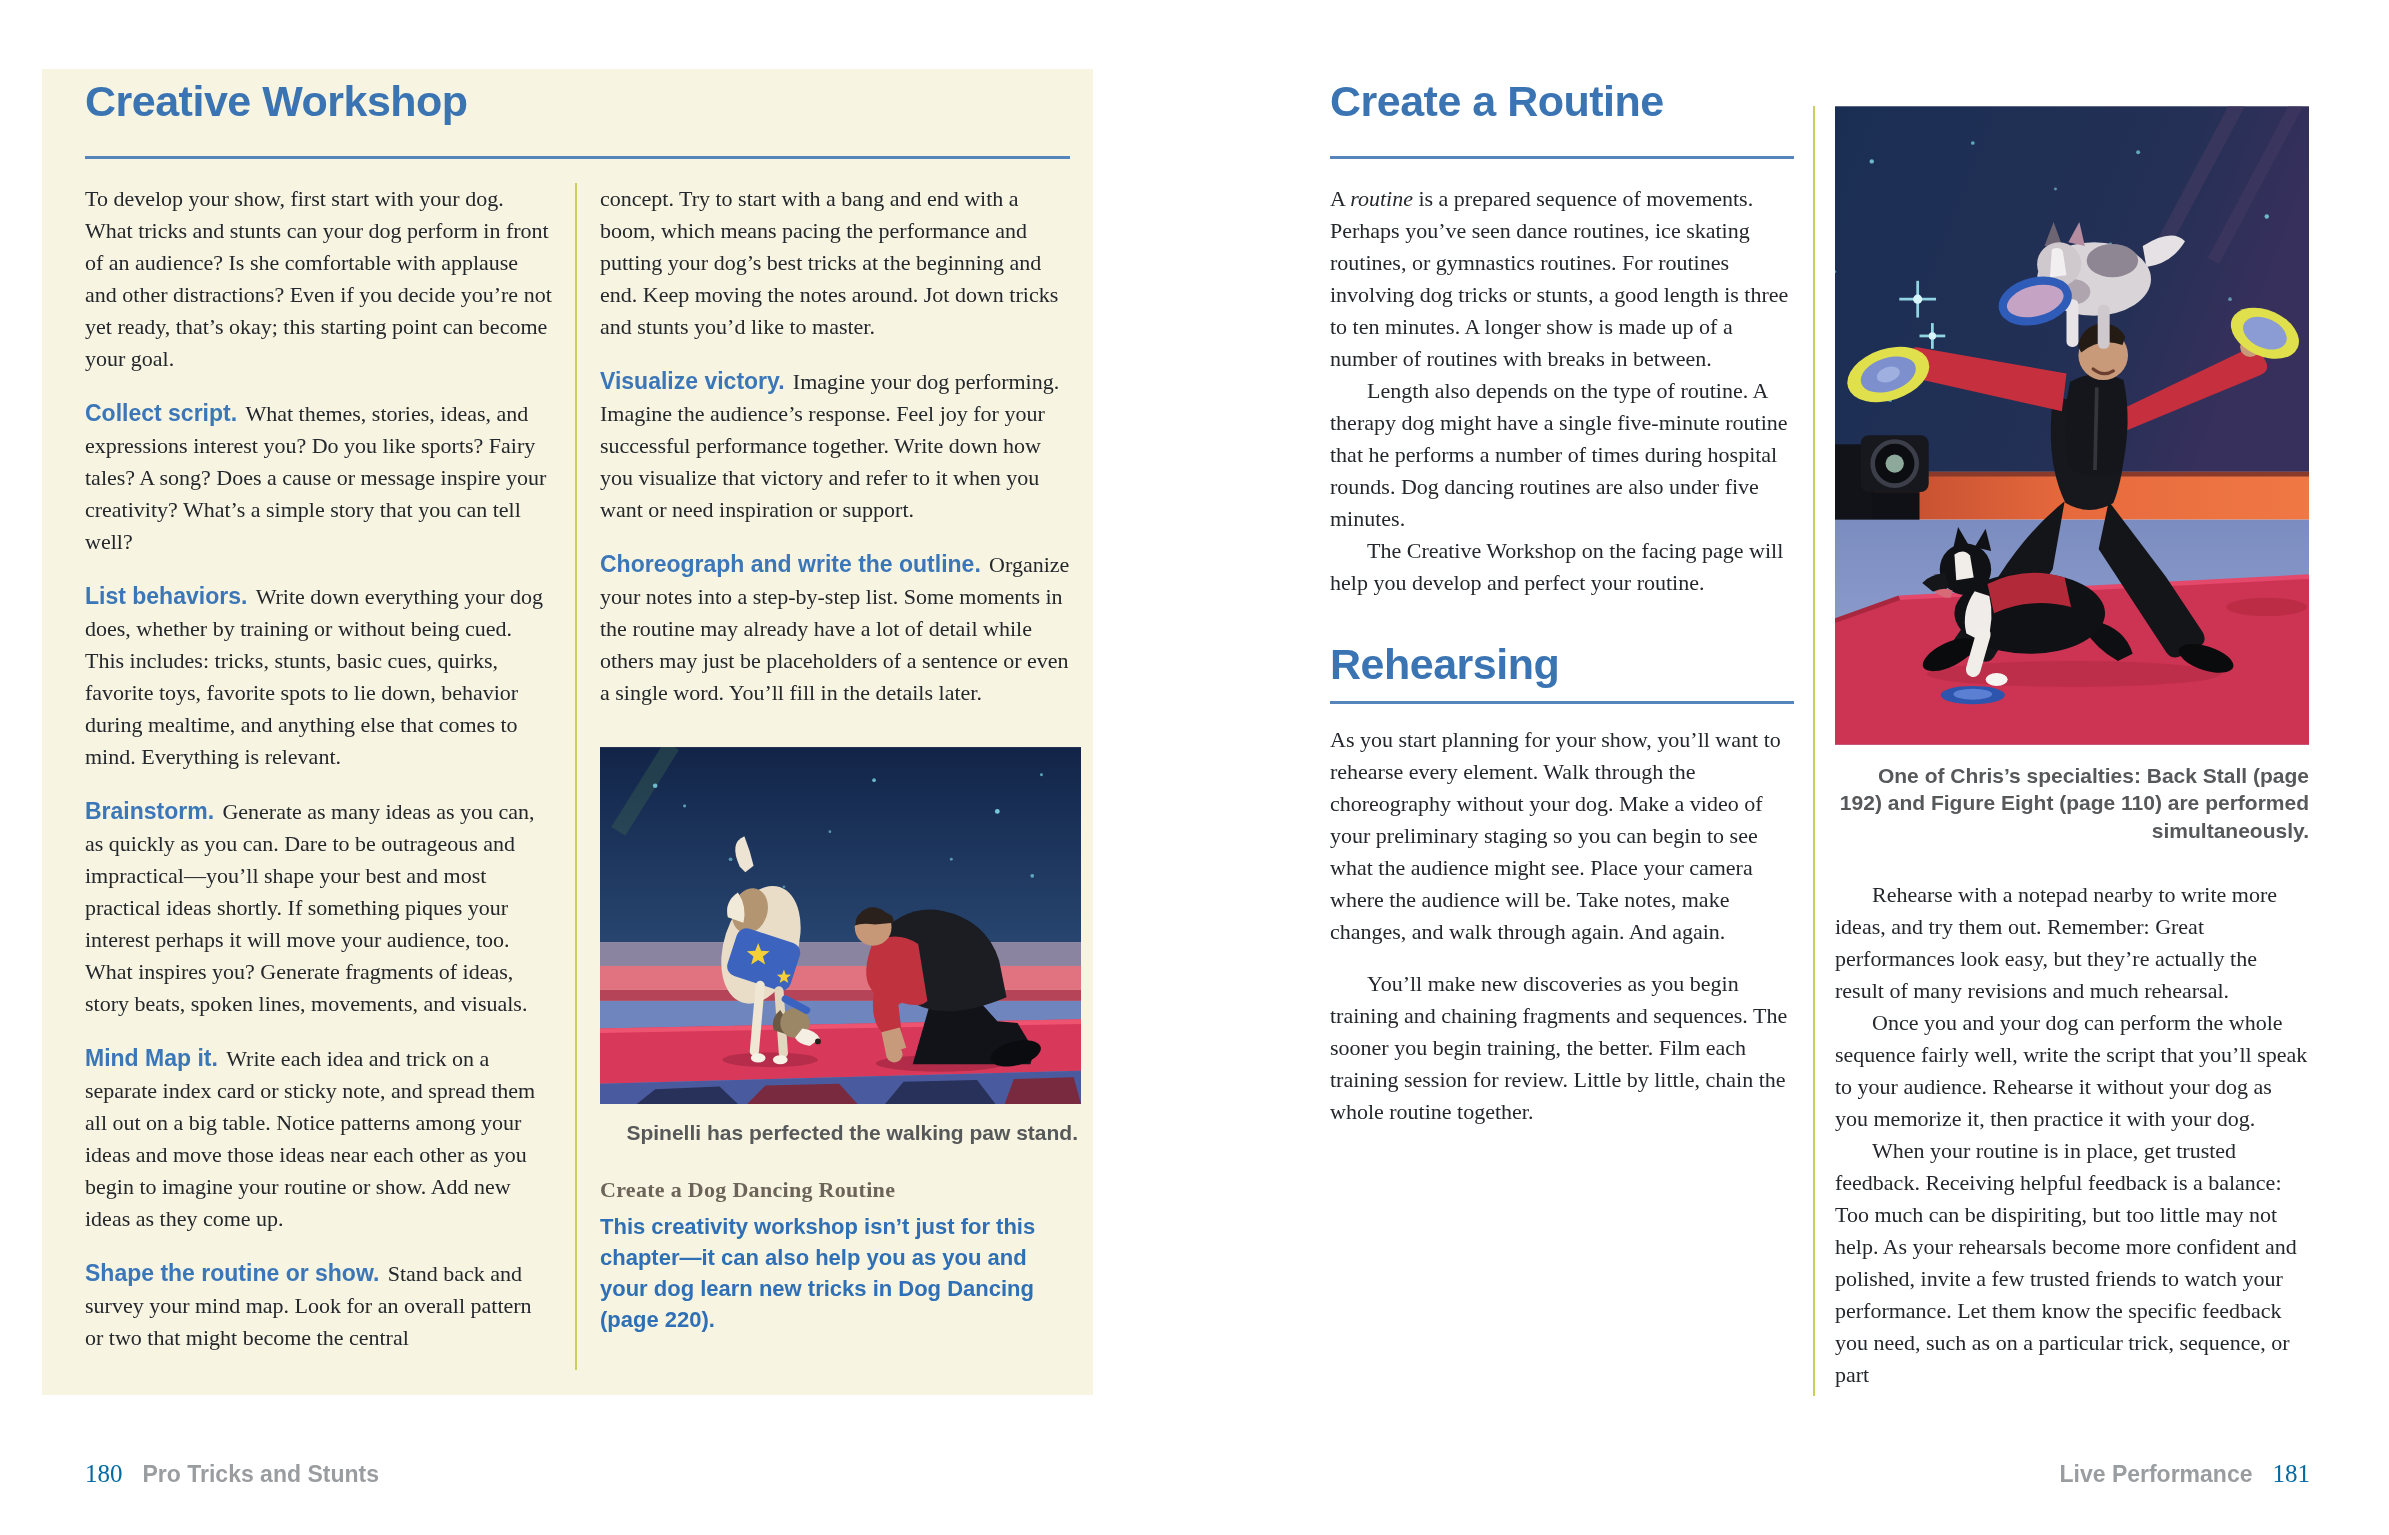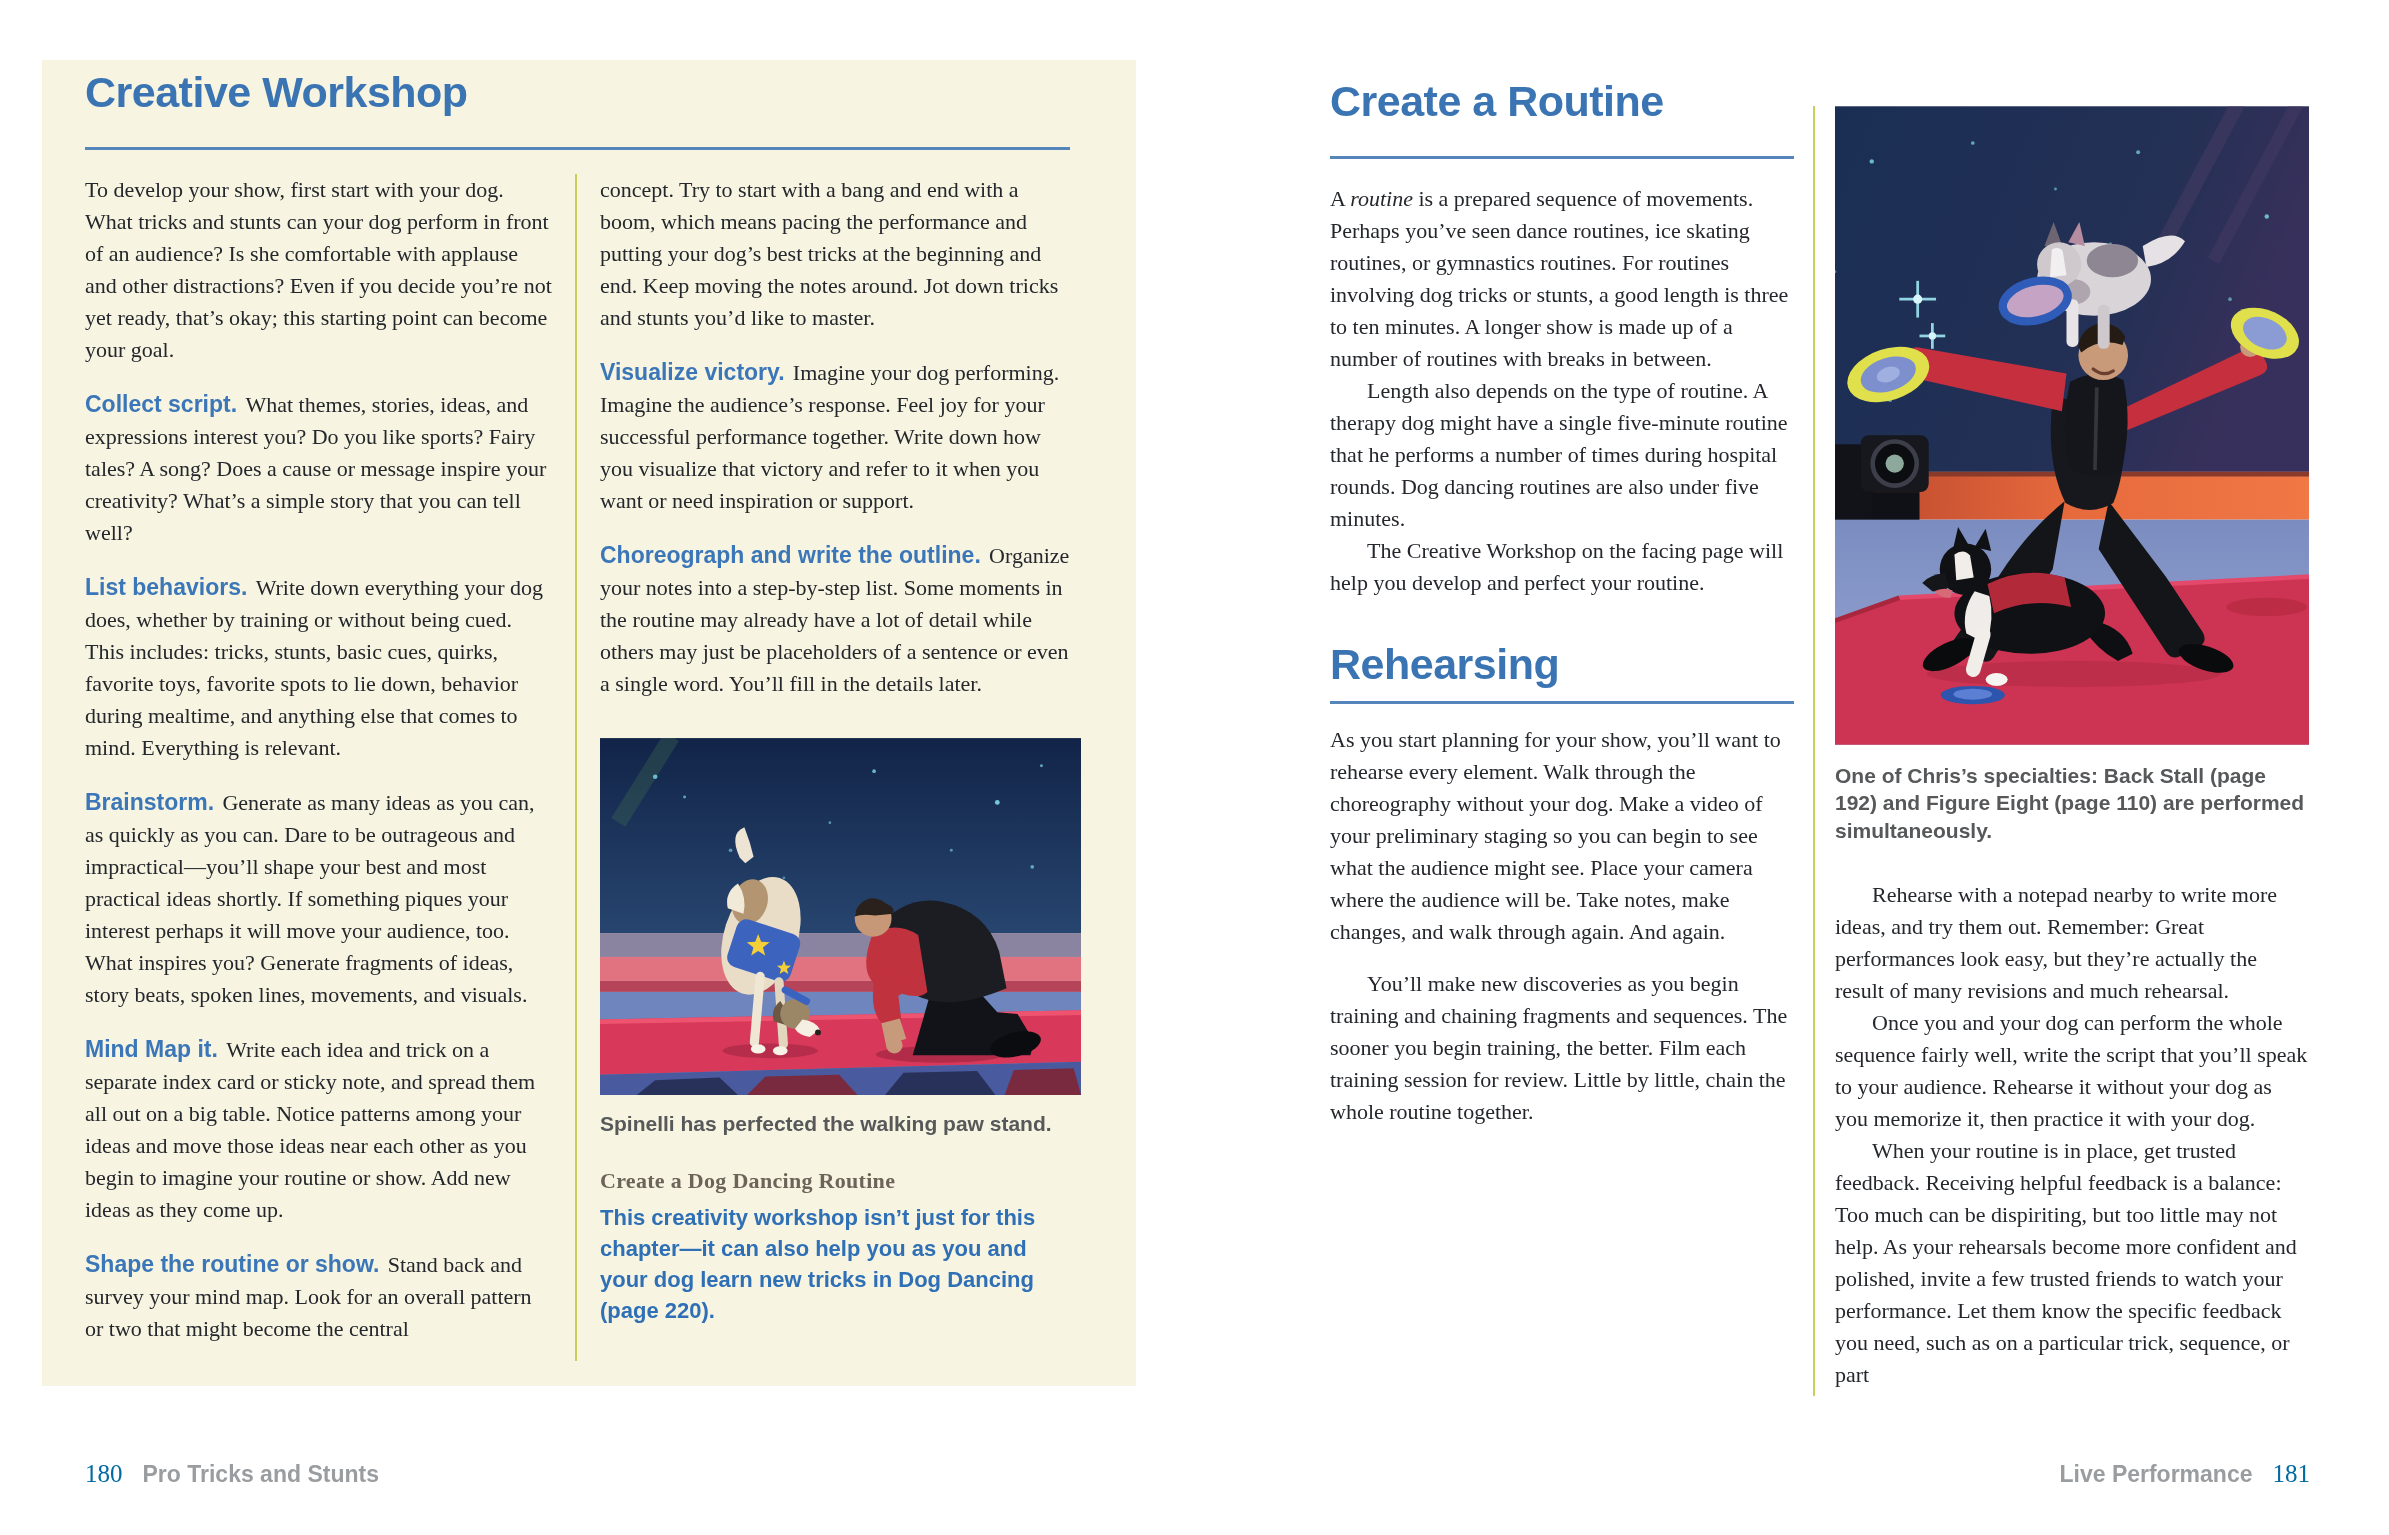--- a/index.html
+++ b/index.html
@@ -4,23 +4,22 @@
 <style>
   html,body{margin:0;padding:0;}
   body{
     width:2389px;height:1536px;background:#ffffff;position:relative;
     font-family:"Liberation Serif", serif;color:#24272c;
     -webkit-font-smoothing:antialiased;
   }
   .spread{position:absolute;inset:0;}
   
   .panel{
-    position:absolute;left:42px;top:60px;width:1051px;height:1326px;
+    position:absolute;left:42px;top:69px;width:1051px;height:1326px;
     background:#f7f4e1;
-    padding-left:43px;
   }
   .page-title{
     position:absolute;margin:0;font-family:"Liberation Sans",sans-serif;
     font-weight:bold;font-size:43px;line-height:1.1;color:#3b74b3;letter-spacing:-0.5px;
   }
   .panel .page-title{left:43px;top:9.2px;}
   .title-rule{position:absolute;height:2.8px;background:#5585bb;}
   .panel .title-rule{left:43px;top:87px;width:985px;}
   .col{position:absolute;top:114px;}
   .body{margin:0;font-size:22px;line-height:32px;color:#24272c;}
@@ -32,21 +31,21 @@
   .indent{text-indent:37px;}
   .vdivider{position:absolute;width:1.8px;background:#c9cf5a;}
   .panel .col-1{left:43px;width:467px;}
   .panel .vdivider{left:533px;top:114px;height:1187px;}
   .panel .col-2{left:558px;width:478px;}
   figure{margin:0;}
   .photo-fig{margin-top:38px;}
   .photo-frame{display:block;}
   figcaption,.caption{
     font-family:"Liberation Sans",sans-serif;font-weight:bold;
-    font-size:21px;line-height:27.6px;color:#56585a;margin-top:14.7px;
+    font-size:21px;line-height:27.6px;color:#56585a;margin-top:14.7px;text-align:right;
   }
   .callout{margin-top:31px;}
   .callout-heading{
     margin:0;font-family:"Liberation Serif",serif;font-weight:bold;
     font-size:22px;line-height:1.2;color:#6c6459;letter-spacing:0.3px;
   }
   .callout-text{
     margin:7.4px 0 0 0;font-family:"Liberation Sans",sans-serif;font-weight:bold;
     font-size:22px;line-height:31px;color:#2e6fb6;
   }

